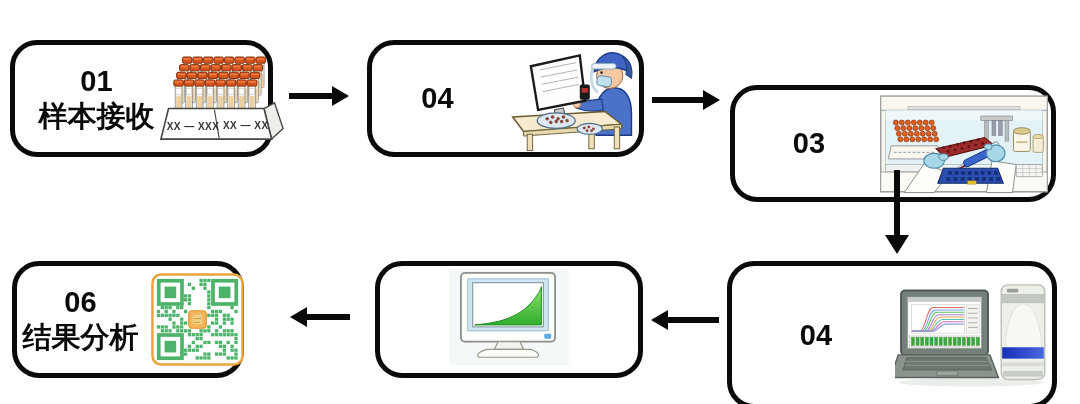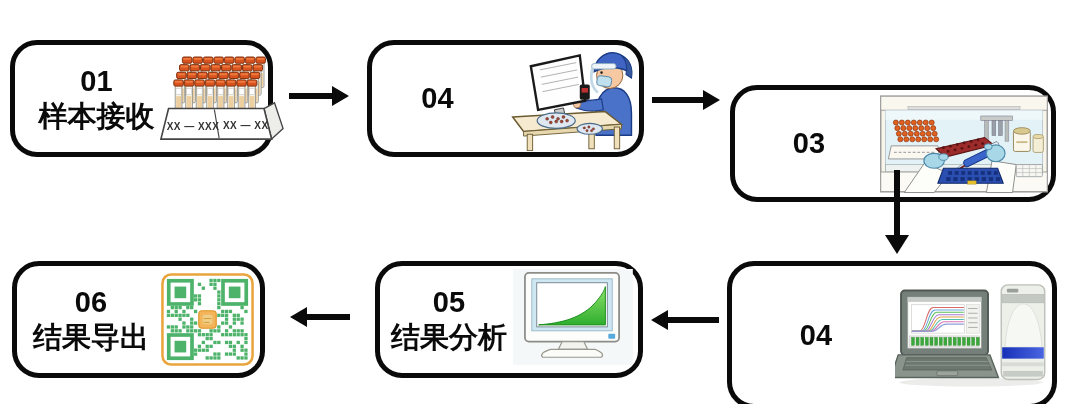--- a/index.html
+++ b/index.html
@@ -6,21 +6,21 @@
   #canvas{position:relative;width:1080px;height:404px;background:#ffffff;
           font-family:"Liberation Sans","DejaVu Sans",sans-serif;overflow:hidden;}
 
   .step-box{position:absolute;background:#fff;border:5px solid #0a0a0a;border-radius:27px;
             display:flex;align-items:center;justify-content:center;box-sizing:border-box;}
   .b1{left:10px;top:40px;width:263px;height:117px;}
   .b2{left:367px;top:40px;width:277px;height:117px;}
   .b3{left:730px;top:41px;width:326px;height:117px;margin-top:44px;}
   .b4{left:727px;top:261px;width:330px;height:148px;}
   .b5{left:375px;top:261px;width:268px;height:117px;}
-  .b6{left:12px;top:261px;width:253px;height:117px;}
+  .b6{left:12px;top:261px;width:232px;height:117px;}
 
   .step-text{flex:0 0 auto;text-align:center;font-weight:700;color:#0a0a0a;line-height:1.18;}
   .step-number{font-size:29px;}
   .step-label{font-size:29px;white-space:nowrap;}
   .b1 .step-text{width:124px;margin-left:36px;}
   .b2 .step-text{width:124px;}
   .b3 .step-text{width:142px;}
   .b4 .step-text{width:158px;}
   .b5 .step-text{width:128px;}
   .b6 .step-text{width:138px;}
@@ -355,24 +355,20 @@
       <rect x="118" y="6" width="12" height="4" rx="1" fill="#9aa09a"></rect>
       <rect x="113" y="12" width="44" height="9" fill="#c4c8c2" stroke="#b0b4ae" stroke-width="0.5"></rect>
       <path d="M116,68 C118,34 128,22 135,22 C148,22 154,48 155,68 Z" fill="#f6f8f4" stroke="#dde0da" stroke-width="1"></path>
       <rect x="113" y="68" width="44" height="12" fill="url(#bluegrad)"></rect>
       <rect x="113" y="84" width="44" height="4" fill="#d8dcd6"></rect>
       <rect x="114" y="93" width="42" height="6" fill="#c8ccc6"></rect>
     </svg>
   </div>
 
   <div class="step-box b5">
-    <div class="step-text">
-      <div class="step-number">05</div>
-      <div class="step-label">结果分析</div>
-    </div>
     <svg class="icon icon5" viewBox="0 0 122 104">
       <defs>
         <linearGradient id="ggrad" x1="0" y1="0" x2="0" y2="1">
           <stop offset="0" stop-color="#8ce26a"></stop>
             <stop offset="1" stop-color="#2fae2f"></stop>
         </linearGradient>
       </defs>
       <rect x="0" y="0" width="122" height="98" fill="#f5f8f8"></rect>
       <rect x="12" y="4" width="96" height="70" rx="4" fill="#fdfdfb" stroke="#8c8c88" stroke-width="1.8"></rect>
       <rect x="19" y="10" width="82" height="53" fill="#cfe7f2" stroke="#9cbccc" stroke-width="1"></rect>
@@ -380,21 +376,21 @@
       <path d="M26,57 C50,55 70,50 84,34 C90,27 93,22 94,18 L94,57 Z" fill="url(#ggrad)" stroke="#1e8e1e" stroke-width="1"></path>
       <rect x="97" y="66" width="7" height="5" rx="1" fill="#58aadc"></rect>
       <polygon points="50,74 72,74 76,82 46,82" fill="#f2f2ee" stroke="#98988e" stroke-width="1.2"></polygon>
       <path d="M38,82 L84,82 Q94,86 90,90 L30,90 Q26,86 38,82 Z" fill="#fbfbf7" stroke="#98988e" stroke-width="1.2"></path>
     </svg>
   </div>
 
   <div class="step-box b6">
     <div class="step-text">
       <div class="step-number">06</div>
-      <div class="step-label">结果导出</div>
+      <div class="step-label">结果分析</div>
     </div>
     <svg class="icon icon6" viewBox="0 0 96 96">
       <rect x="1.5" y="1.5" width="93" height="93" rx="9" fill="#ffffff" stroke="#e9a43c" stroke-width="2.6"></rect>
       <g id="qr-modules">
           <rect x="50" y="6" width="3.4" height="3.4" fill="#4db36a"></rect>
           <rect x="54" y="6" width="3.4" height="3.4" fill="#4db36a"></rect>
           <rect x="58" y="6" width="3.4" height="3.4" fill="#4db36a"></rect>
           <rect x="38" y="10" width="3.4" height="3.4" fill="#4db36a"></rect>
           <rect x="50" y="10" width="3.4" height="3.4" fill="#4db36a"></rect>
           <rect x="54" y="10" width="3.4" height="3.4" fill="#4db36a"></rect>

